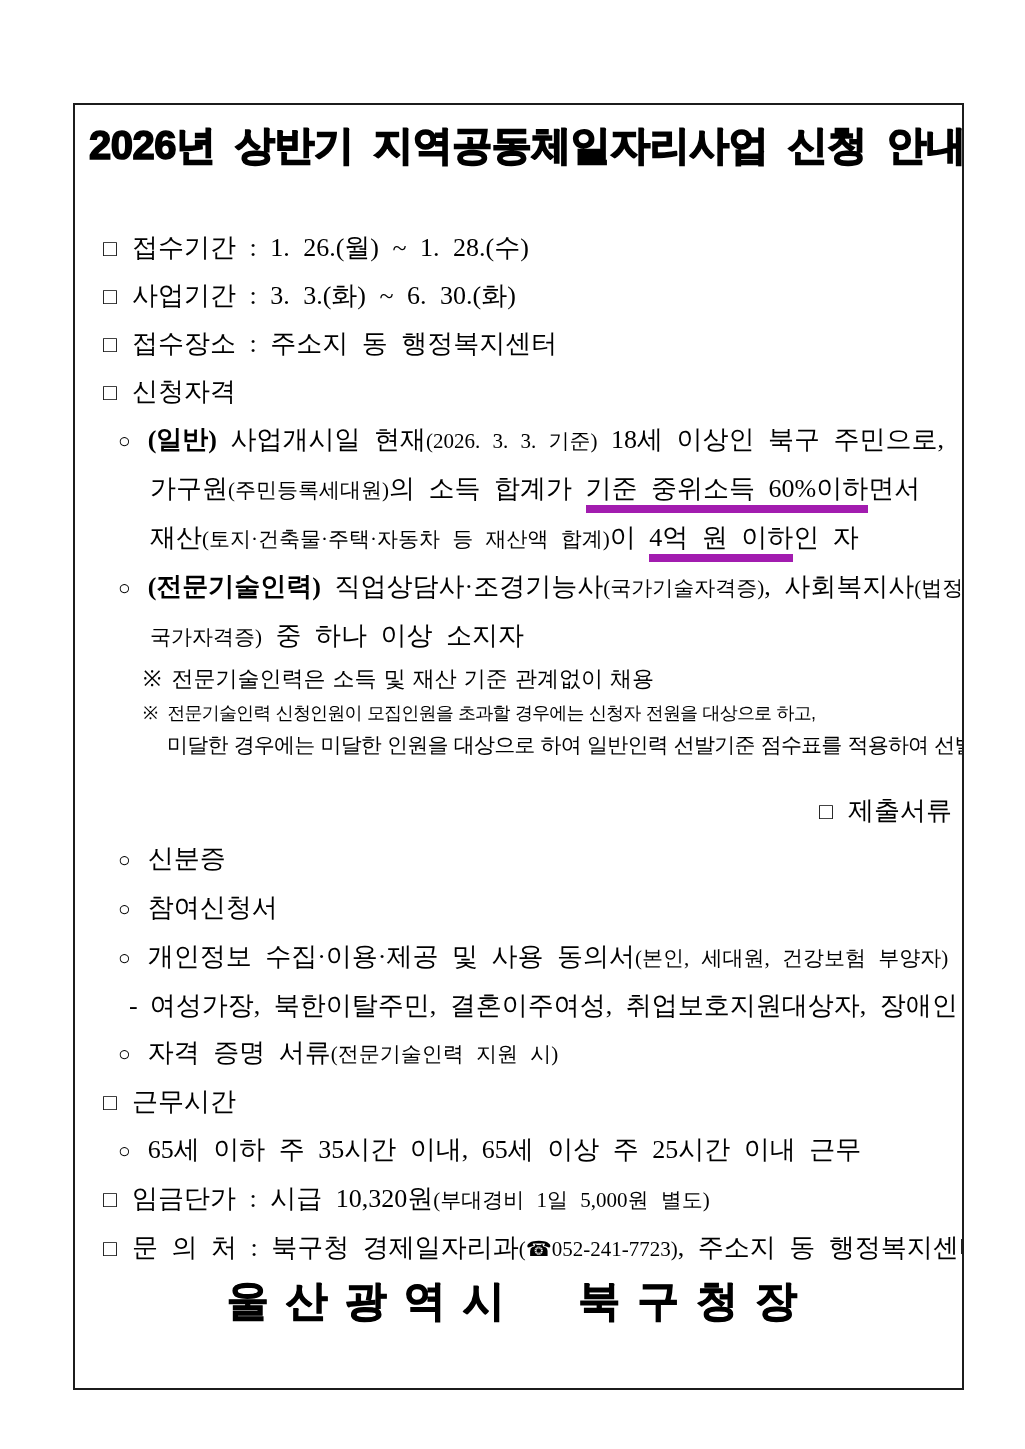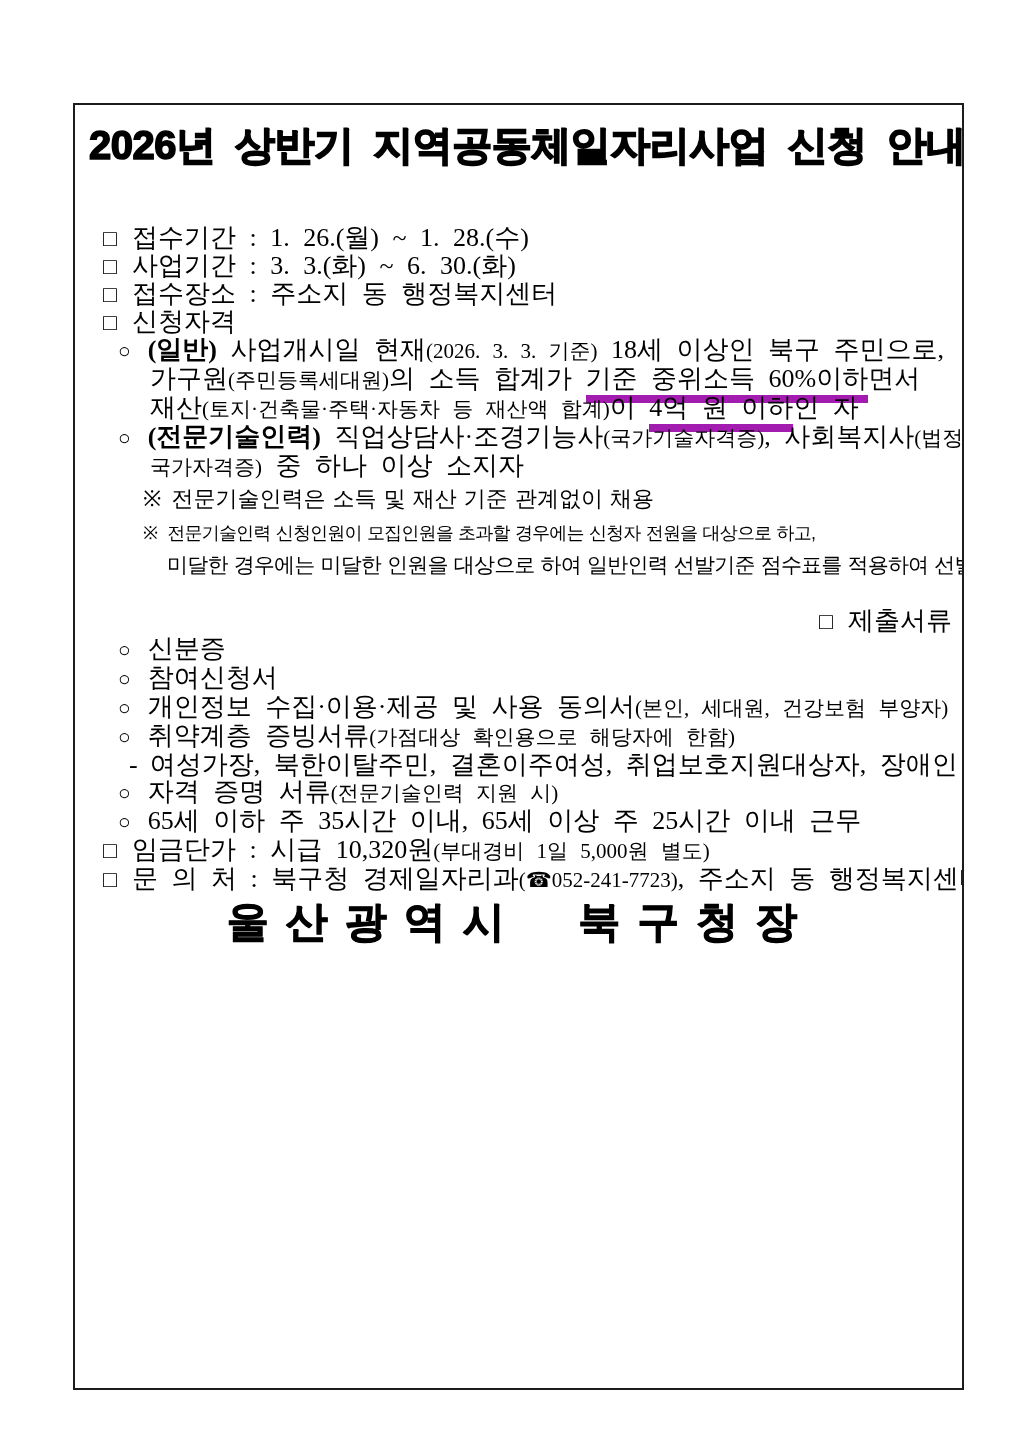--- a/index.html
+++ b/index.html
@@ -29,21 +29,21 @@
     font-size:40px;
     line-height:52px;
     word-spacing:9px;
     letter-spacing:-0.5px;
     -webkit-text-stroke:1.6px #000;
     white-space:nowrap;
   }
   .content { font-size:26px; word-spacing:7px; }
   .ln {
     margin:0;
-    line-height:27px;
+    line-height:47px;
     white-space:nowrap;
     font-size:26px;
   }
   .l-sq   { padding-left:14px; }
   .l-ci   { padding-left:29px; }
   .l-cont { padding-left:61px; }
   .l-dash { padding-left:40px; }
   .l-note {
     padding-left:54px;
     font-family:"Liberation Sans", sans-serif;
@@ -108,26 +108,26 @@
     <p class="ln l-note2b"><span>미달한 경우에는 미달한 인원을 대상으로 하여 일반인력 선발기준 점수표를 적용하여 선발</span></p>
 
     <p class="ln l-sq docs-gap"><span class="m-sq">□</span><span>제출서류</span></p>
 
     <p class="ln l-ci"><span class="m-ci">○</span><span>신분증</span></p>
 
     <p class="ln l-ci"><span class="m-ci">○</span><span>참여신청서</span></p>
 
     <p class="ln l-ci"><span class="m-ci">○</span><span>개인정보 수집·이용·제공 및 사용 동의서</span><span class="sm">(본인, 세대원, 건강보험 부양자)</span></p>
 
-    <p class="ln l-ci"><span class="m-ci">○</span><span>취약계층 증빙서류</span><span class="sm">(가점대상 확인용으로 해당자에 한함)</span></p>
 
     <p class="ln l-dash"><span class="m-dash">-</span><span>여성가장, 북한이탈주민, 결혼이주여성, 취업보호지원대상자, 장애인 가족</span></p>
 
     <p class="ln l-ci"><span class="m-ci">○</span><span>자격 증명 서류</span><span class="sm">(전문기술인력 지원 시)</span></p>
 
+    <p class="ln l-sq"><span class="m-sq">□</span><span>근무시간</span></p>
 
     <p class="ln l-ci"><span class="m-ci">○</span><span>65세 이하 주 35시간 이내, 65세 이상 주 25시간 이내 근무</span></p>
 
     <p class="ln l-sq"><span class="m-sq">□</span><span>임금단가 : 시급 10,320원</span><span class="sm">(부대경비 1일 5,000원 별도)</span></p>
 
     <p class="ln l-sq"><span class="m-sq">□</span><span>문 의 처 : 북구청 경제일자리과</span><span class="sm">(☎052-241-7723)</span><span>, 주소지 동 행정복지센터</span></p>
 
   </div>
 
   <div class="signature">울산광역시 북구청장</div>

